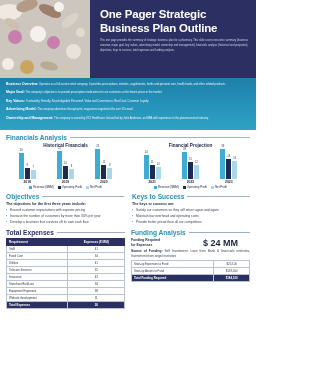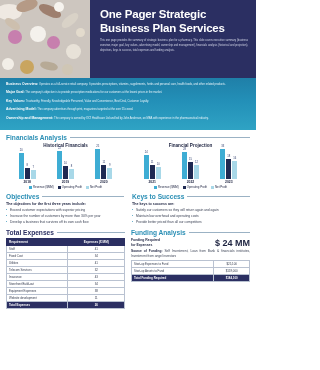--- a/index.html
+++ b/index.html
@@ -82,21 +82,21 @@
   table { width: 100%; border-collapse: collapse; font-size: 2.9px; }
   th {
     background: #2b2f62; color: #fff; font-size: 3.1px; font-weight: bold;
     text-align: left; padding: 1.2px 2px; border: 0.4px solid #2b2f62;
   }
   th.num, td.num { text-align: center; }
   td { padding: 1px 2px; border: 0.4px solid #b9c2d1; color: #333a4d; }
   tr.total td { background: #2b2f62; color: #fff; font-weight: bold; }
 
   .fund-amt { font-size: 9px; font-weight: bold; color: #1d2340; white-space: nowrap; }
-  .fund-top { display: flex; align-items: center; justify-content: space-between; gap: 4px; margin: 2px 0 1px 0; }
+  .fund-top { display: flex; align-items: center; justify-content: space-between; gap: 4px; margin: 2px 12px 1px 0; }
   .fund-lab { font-size: 3.4px; font-weight: bold; color: #1d2340; line-height: 1.3; }
   .fund-src { font-size: 3.2px; line-height: 1.55; color: #3b4255; margin-bottom: 2px; text-align: justify; }
   .fund-src b { color: #1d2340; }
 </style>
 </head>
 <body>
 
 <div class="page">
 
   <div class="header">
@@ -113,21 +113,21 @@
       <span class="pill" style="width:14px;height:14px;left:20px;top:60px;background:#c9a55f;"></span>
       <span class="pill cap" style="width:18px;height:8px;left:40px;top:62px;background:#b7aa96;transform:rotate(12deg);"></span>
       <span class="pill" style="width:11px;height:11px;left:62px;top:64px;background:#cfc6b5;"></span>
       <span class="pill cap" style="width:17px;height:8px;left:4px;top:20px;background:#cdbfae;transform:rotate(34deg);"></span>
       <span class="pill" style="width:10px;height:10px;left:54px;top:2px;background:#f6f3ee;"></span>
       <span class="pill" style="width:9px;height:9px;left:76px;top:28px;background:#e3dbcd;"></span>
     </div>
     <div class="header-right">
       <div class="doc-title">
         <div>One Pager Strategic</div>
-        <div>Business Plan Services</div>
+        <div>Business Plan Outline</div>
       </div>
       <div class="doc-subtitle">This one page  provides the summary of strategic business plan for a pharmacy. This slide covers executive summary (business overview, major goal, key values, advertising model, ownership and management), financials analysis (historical and projection), objectives, keys to success, total expenses and funding analysis.</div>
     </div>
   </div>
 
   <div class="exec">
     <div class="exec-row">
       <b>Business Overview:</b>
       <span>Operates as a full-service retail company. It provides prescriptions, vitamins, supplements, herbs and personal care, health foods, and other related products.</span>
     </div>

